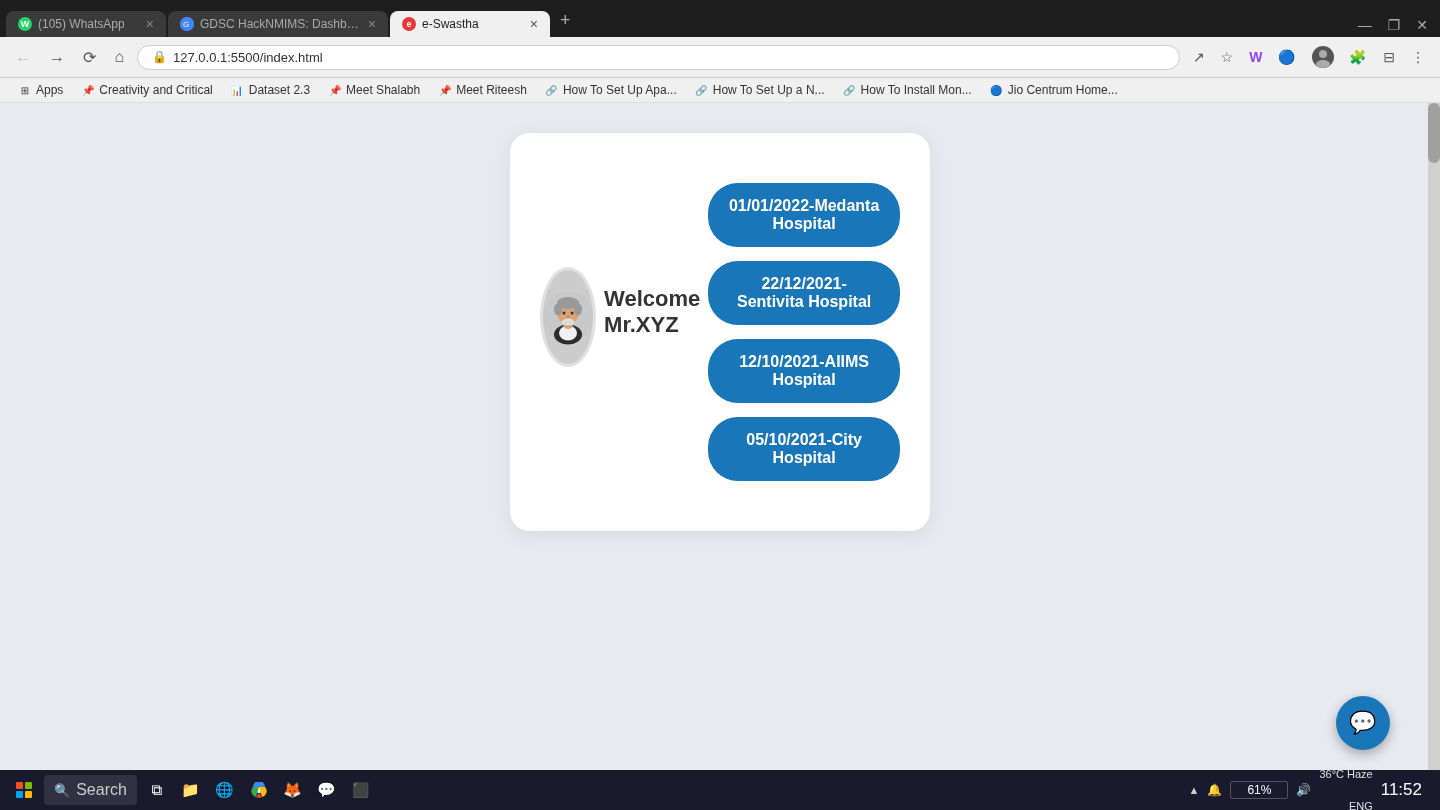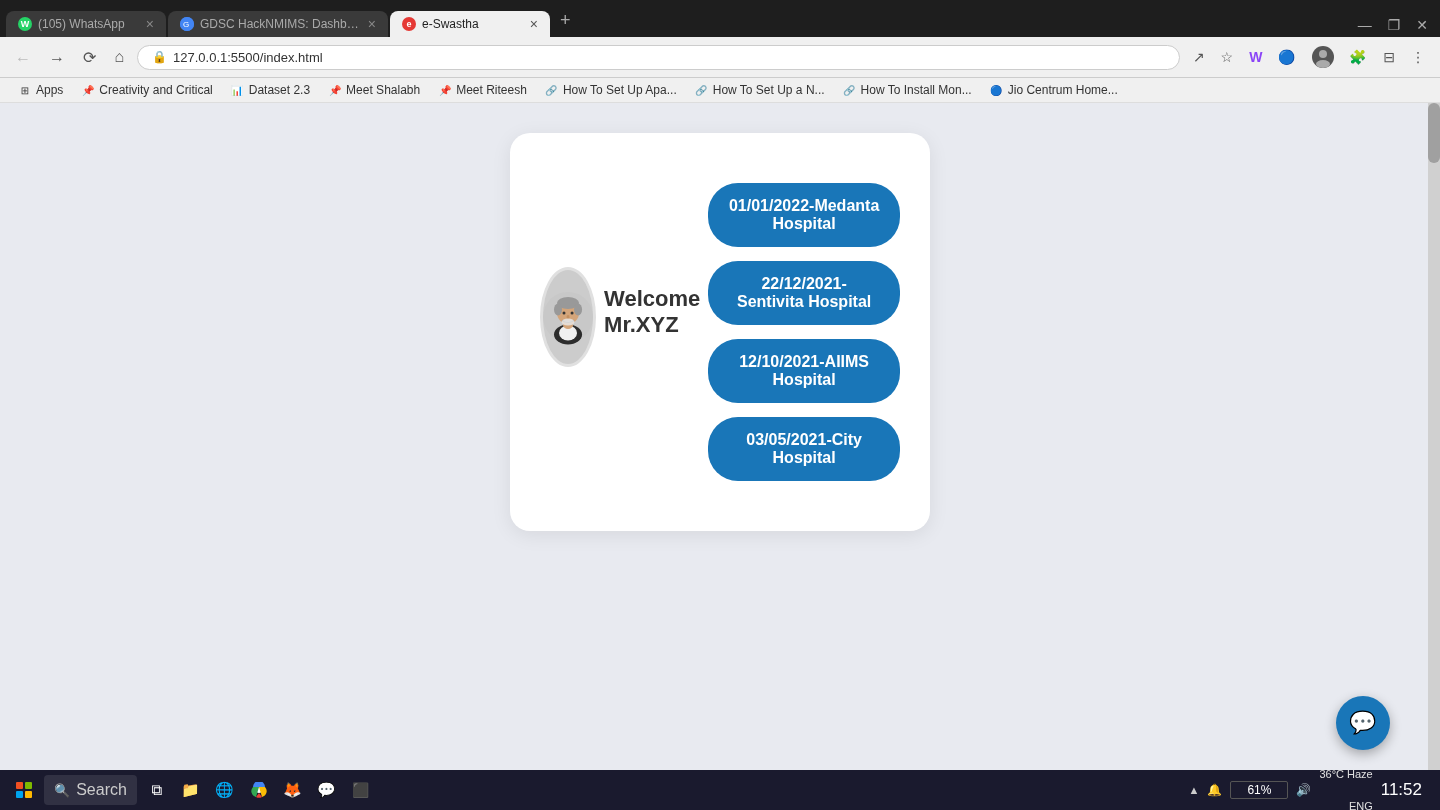--- a/index.html
+++ b/index.html
@@ -202,21 +202,21 @@
         <ellipse cx="50" cy="60" rx="13" ry="7" fill="#e8e8e8" opacity="0.8"></ellipse>
       </svg>
     </div>
 
     <div class="welcome-text">Welcome Mr.XYZ</div>
 
     <div class="visit-list">
       <button class="visit-btn">01/01/2022-Medanta Hospital</button>
       <button class="visit-btn">22/12/2021-Sentivita Hospital</button>
       <button class="visit-btn">12/10/2021-AIIMS Hospital</button>
-      <button class="visit-btn">03/05/2021-City Hospital</button>
+      <button class="visit-btn">05/10/2021-City Hospital</button>
     </div>
   </div>
 
   <div class="scrollbar-track">
     <div class="scrollbar-thumb"></div>
   </div>
 </div>
 
 <div class="chat-bubble">
   <span class="chat-icon">💬</span>

